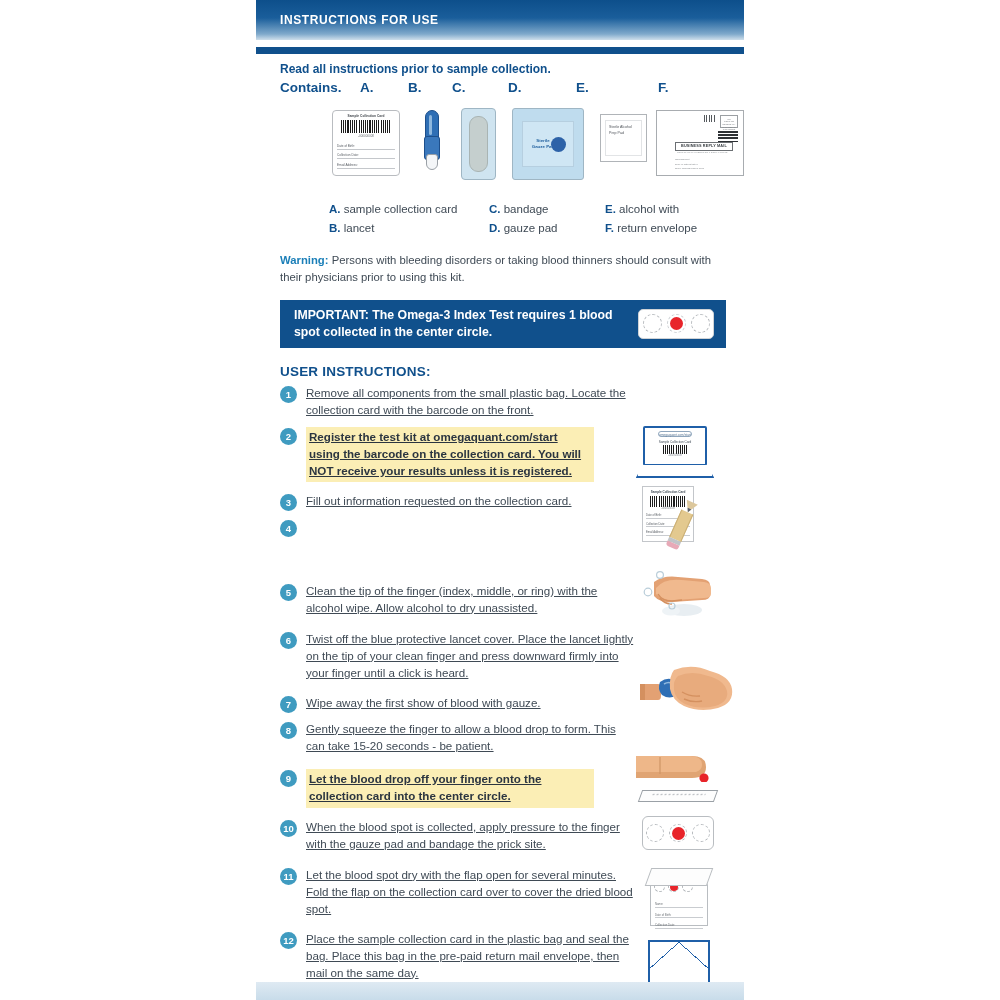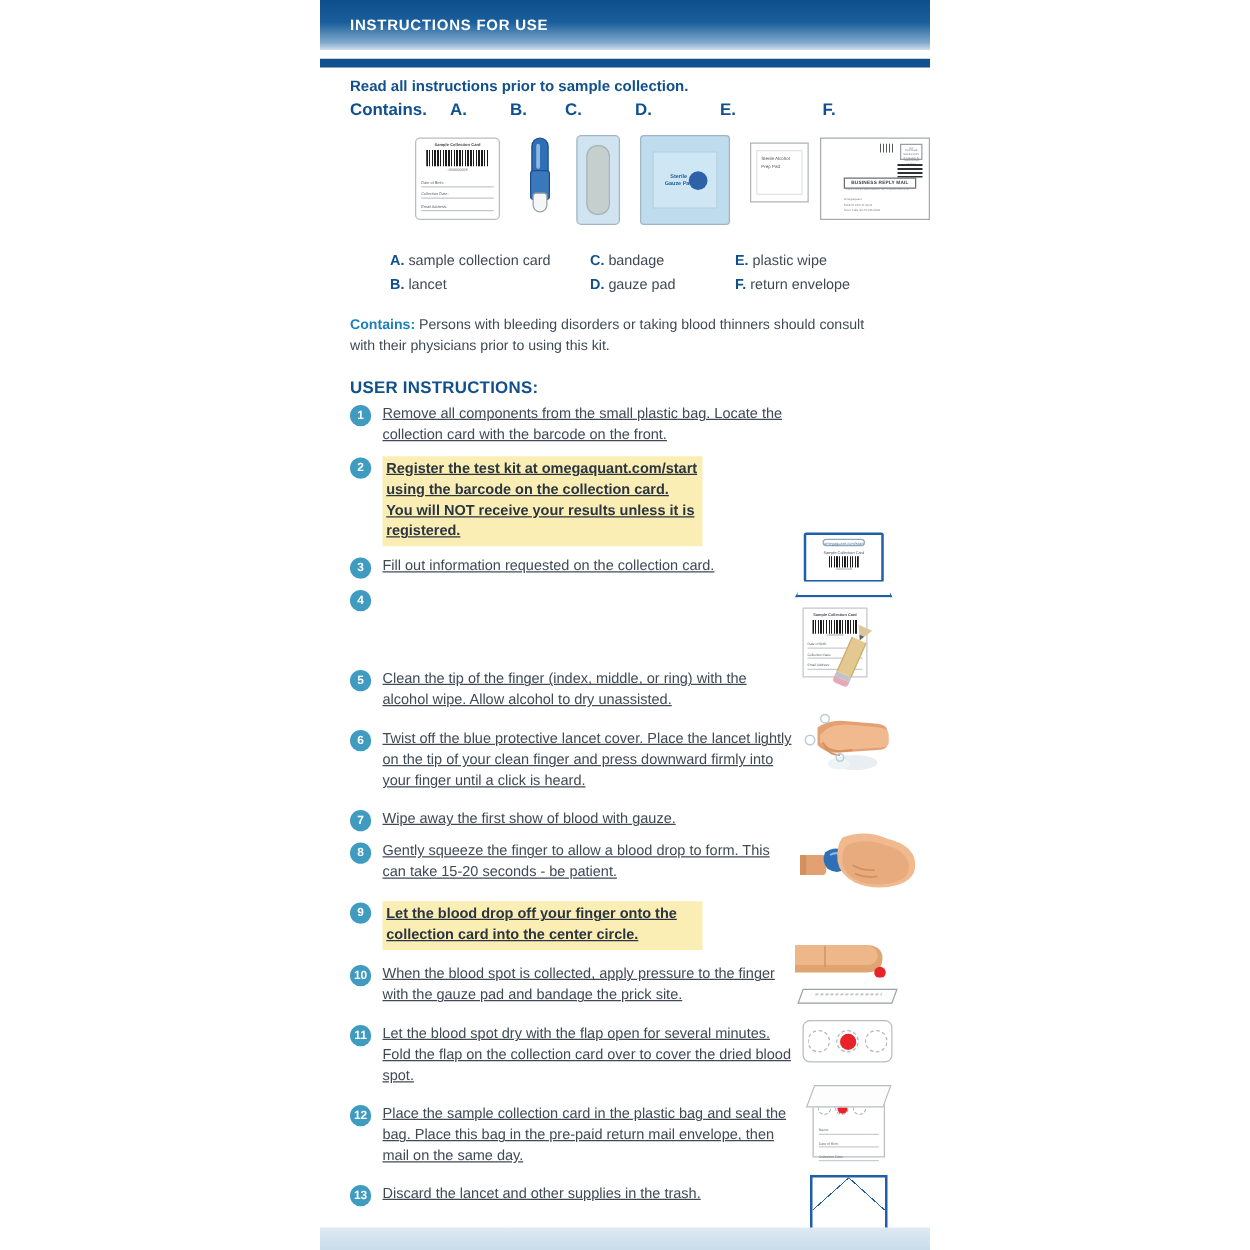--- a/index.html
+++ b/index.html
@@ -210,21 +210,21 @@
     position: absolute; left: 20px; top: 40px;
     font-size: 2.1px; color: #8d9195;
   }
   .env-addr {
     position: absolute; left: 18px; top: 47px;
     font-size: 2.4px; color: #82868a; line-height: 1.9;
   }
 
   
   .legend { position: relative; height: 42px; margin-top: 4px; padding-left: 56px; }
-  .legend-col { position: absolute; top: 0; }
+  .legend-col { position: absolute; top: 0; margin-left: 17px; }
   .legend-item { font-size: 11.5px; color: #3f4a55; line-height: 1.65; white-space: nowrap; }
   .legend-item b { color: #10508c; }
 
   
   .warning {
     padding: 10px 32px 0 24px;
     font-size: 11.3px; color: #3f4a55; line-height: 1.5;
   }
   .warning b { color: #1b7fb8; }
 
@@ -277,21 +277,21 @@
     margin-top: 1px;
   }
   .step-body {
     margin-left: 9px;
     font-size: 11.6px; color: #3f4a55; line-height: 1.46;
     width: 330px;
     text-decoration: underline;
   }
   .step.highlight .step-body {
     background: #fbeeb5; font-weight: bold; color: #2b3540;
-    padding: 2px 4px 3px 3px; width: 256px;
+    padding: 2px 4px 3px 3px; width: 288px;
   }
 
   
   .illus-col { position: absolute; left: 376px; top: 0; width: 112px; }
   .illus { position: absolute; }
 
   
   .laptop { width: 78px; height: 56px; position: relative; }
   .laptop-screen {
     width: 64px; height: 40px; margin-left: 7px;
@@ -530,33 +530,41 @@
             <span>bandage</span>
           </div>
           <div class="legend-item">
             <b>D.</b>
             <span>gauze pad</span>
           </div>
         </div>
         <div class="legend-col" style="left:332px">
           <div class="legend-item">
             <b>E.</b>
-            <span>plastic wipe</span>
+            <span>alcohol with</span>
           </div>
           <div class="legend-item">
             <b>F.</b>
             <span>return envelope</span>
           </div>
         </div>
       </div>
 
       <div class="warning">
-        <b>Contains:</b><span> Persons with bleeding disorders or taking blood thinners should consult with their physicians prior to using this kit.</span>
+        <b>Warning:</b><span> Persons with bleeding disorders or taking blood thinners should consult with their physicians prior to using this kit.</span>
       </div>
 
+      <div class="important">
+        <div class="important-text">IMPORTANT: The Omega-3 Index Test requires 1 blood spot collected in the center circle.</div>
+        <div class="spot-card">
+          <div class="spot-circle"></div>
+          <div class="spot-circle filled"></div>
+          <div class="spot-circle"></div>
+        </div>
+      </div>
 
       <div class="ui-heading">USER INSTRUCTIONS:</div>
 
       <div class="steps">
 
         <div class="step">
           <div class="step-num">1</div>
           <div class="step-body">Remove all components from the small plastic bag. Locate the collection card with the barcode on the front.</div>
         </div>
 

